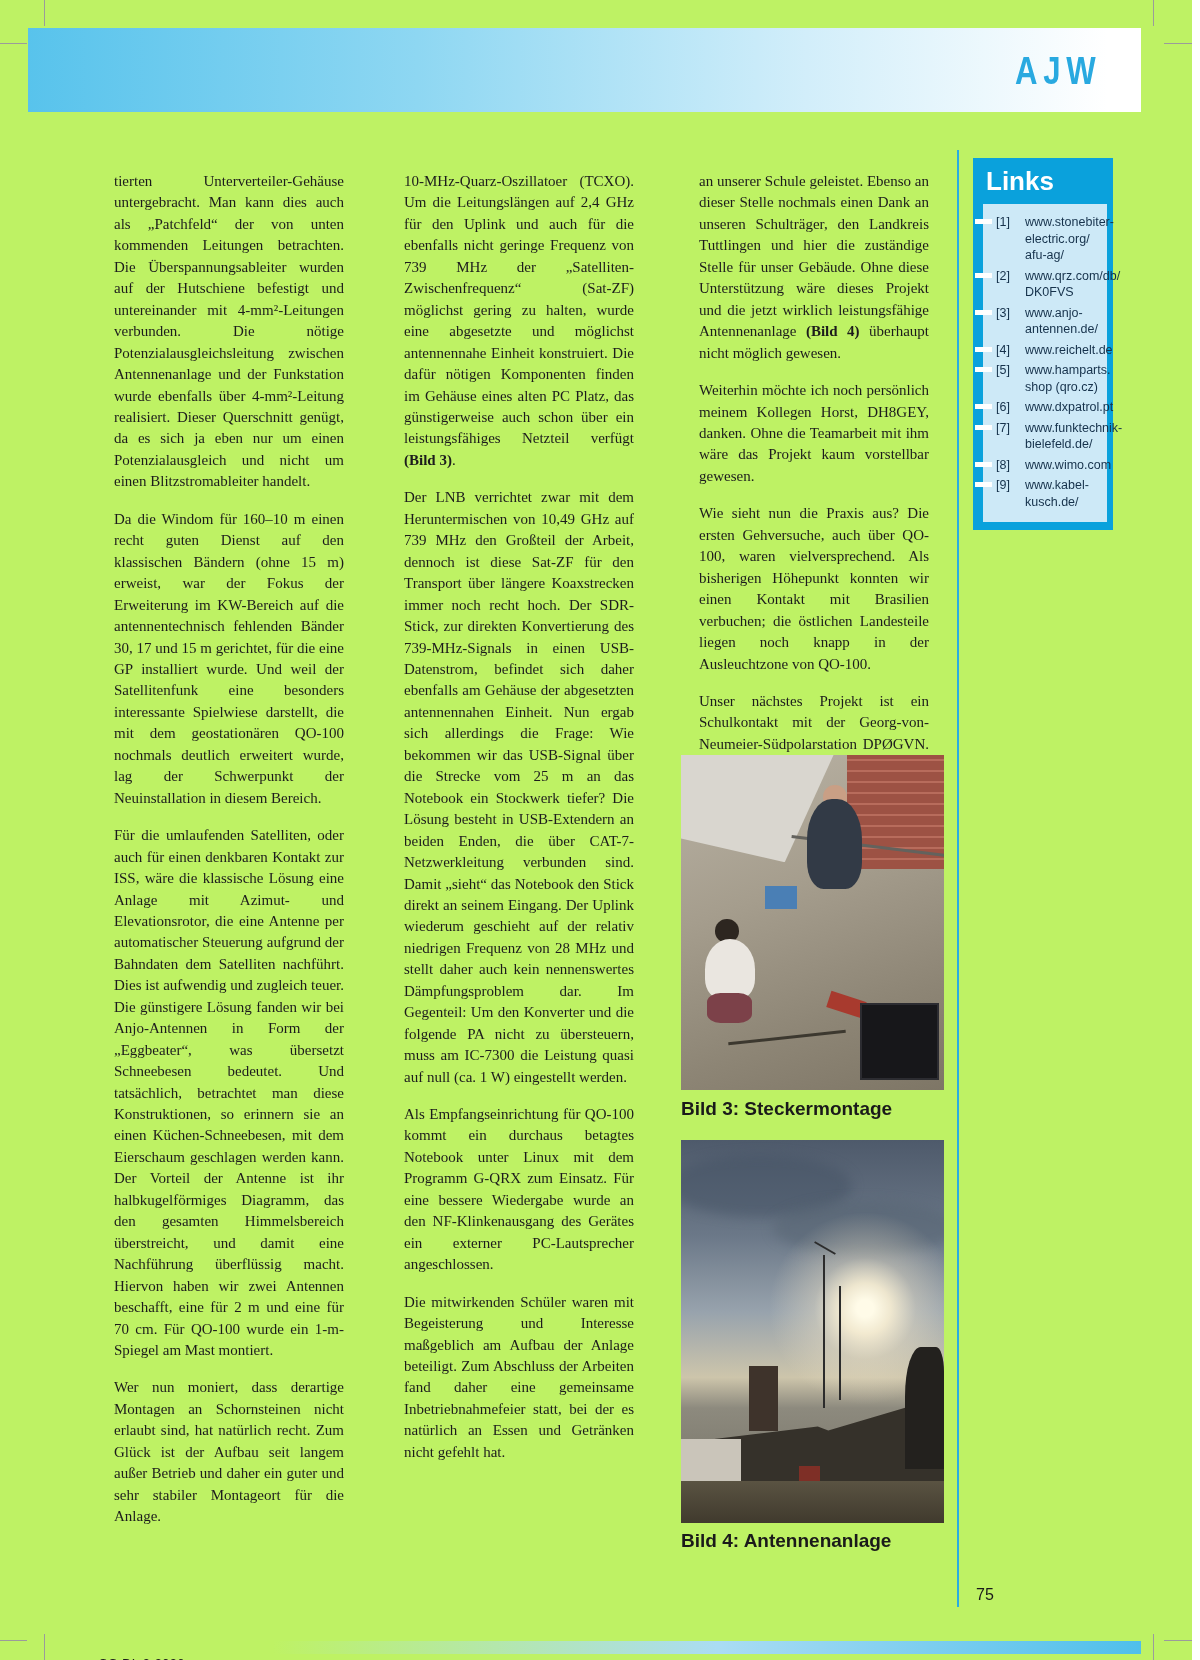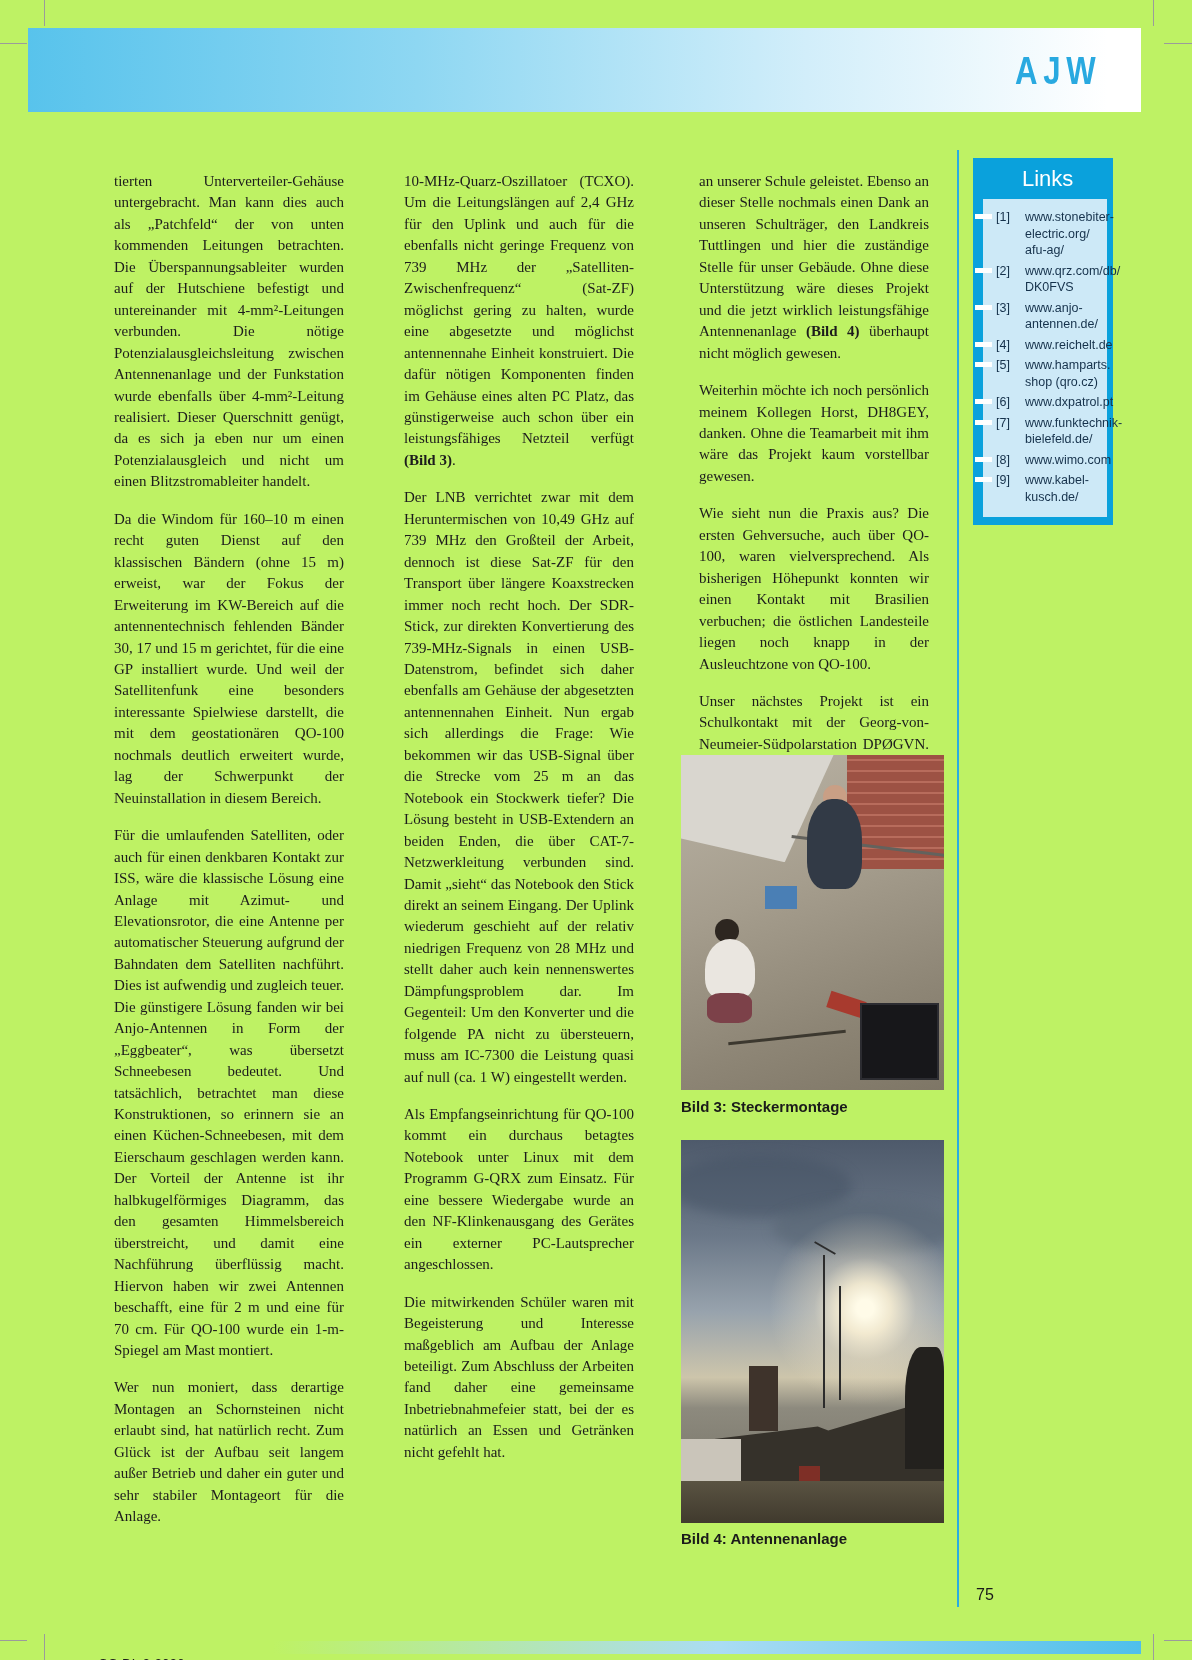--- a/index.html
+++ b/index.html
@@ -18,21 +18,21 @@
   .col p{margin:16px;position:relative;}
   .col .bold{font-weight:700;}
   .cqdl-logo{position:absolute;right:16px;bottom:1px;font-family:"Liberation Sans",sans-serif;
              font-weight:800;font-size:21px;letter-spacing:-.5px;line-height:19px;}
   .cqdl-cq{color:#d2333c;}
   .cqdl-dl{color:#2c6fb7;}
   
   .photo{position:absolute;left:681px;width:263px;overflow:hidden;background:#888;}
   .photo>div{position:absolute;}
   .caption{position:absolute;left:681px;width:263px;font-family:"Liberation Sans",sans-serif;
-           font-weight:700;font-size:15px;color:#1a1a1a;}
+           font-weight:700;font-size:19px;color:#1a1a1a;}
   
   .p1-base{inset:0;background:linear-gradient(160deg,#bab3a5 0%,#a59d8d 40%,#8d8575 75%,#7e7666 100%);}
   .p1-wall{left:0;top:0;width:58%;height:32%;background:#d9d6cf;
            clip-path:polygon(0 0,100% 0,68% 100%,0 78%);}
   .p1-brick{right:0;top:0;width:37%;height:34%;
             background:repeating-linear-gradient(0deg,#9d5244 0 9px,#b86c5c 9px 11px);}
   .p1-rail{left:42%;top:27%;width:62%;height:3px;background:#63625d;transform:rotate(7deg);}
   .p1-person1{left:48%;top:13%;width:21%;height:27%;background:#323a46;border-radius:45% 45% 30% 30%;}
   .p1-head1{left:54%;top:9%;width:9%;height:7%;background:#c99f85;border-radius:50%;}
   .p1-person2{left:9%;top:55%;width:19%;height:18%;background:#eae6e0;border-radius:50% 50% 35% 35%;}
@@ -54,21 +54,21 @@
   .p2-mast2{left:60%;bottom:32%;width:2px;height:30%;background:#2c2c2c;}
   .p2-cross{left:50%;top:28%;width:24px;height:2px;background:#2c2c2c;transform:rotate(30deg);}
   .p2-person{right:0;bottom:14%;width:15%;height:32%;background:#23211e;border-radius:40% 20% 0 0;}
   .p2-wallwhite{left:0;bottom:7%;width:23%;height:15%;background:#cac5ba;}
   .p2-redbox{left:45%;bottom:9%;width:8%;height:6%;background:#7e2f26;}
   .p2-gravel{left:0;bottom:0;width:100%;height:11%;background:linear-gradient(to bottom,#5a5342,#403a2d);}
   
   .vrule{position:absolute;left:957px;top:150px;width:2px;height:1457px;background:#2aace2;}
   .links-box{position:absolute;left:973px;top:158px;width:140px;background:#0aa1dc;
              padding:0 6px 8px 10px;box-sizing:border-box;font-family:"Liberation Sans",sans-serif;}
-  .links-title{color:#ffffff;font-weight:400;font-size:22px;padding:8px 0 7px 3px;margin-left:36px;}
+  .links-title{color:#ffffff;font-weight:700;font-size:26px;padding:8px 0 7px 3px;}
   .links-inner{background:#cde9f7;padding:10px 4px 8px 0;}
   .link-item{position:relative;padding-left:42px;margin-bottom:4px;font-size:12.5px;
              line-height:16.5px;color:#15314b;}
   .link-num{position:absolute;left:13px;}
   .link-marker{position:absolute;left:-8px;top:5px;width:17px;height:5px;background:#ffffff;}
   
   .issue{position:absolute;left:98px;top:1656px;font-family:"Liberation Sans",sans-serif;
          font-size:13.5px;color:#1a1a1a;}
   .pagenum{position:absolute;left:976px;top:1586px;font-family:"Liberation Sans",sans-serif;
            font-size:16px;color:#1a1a1a;}

